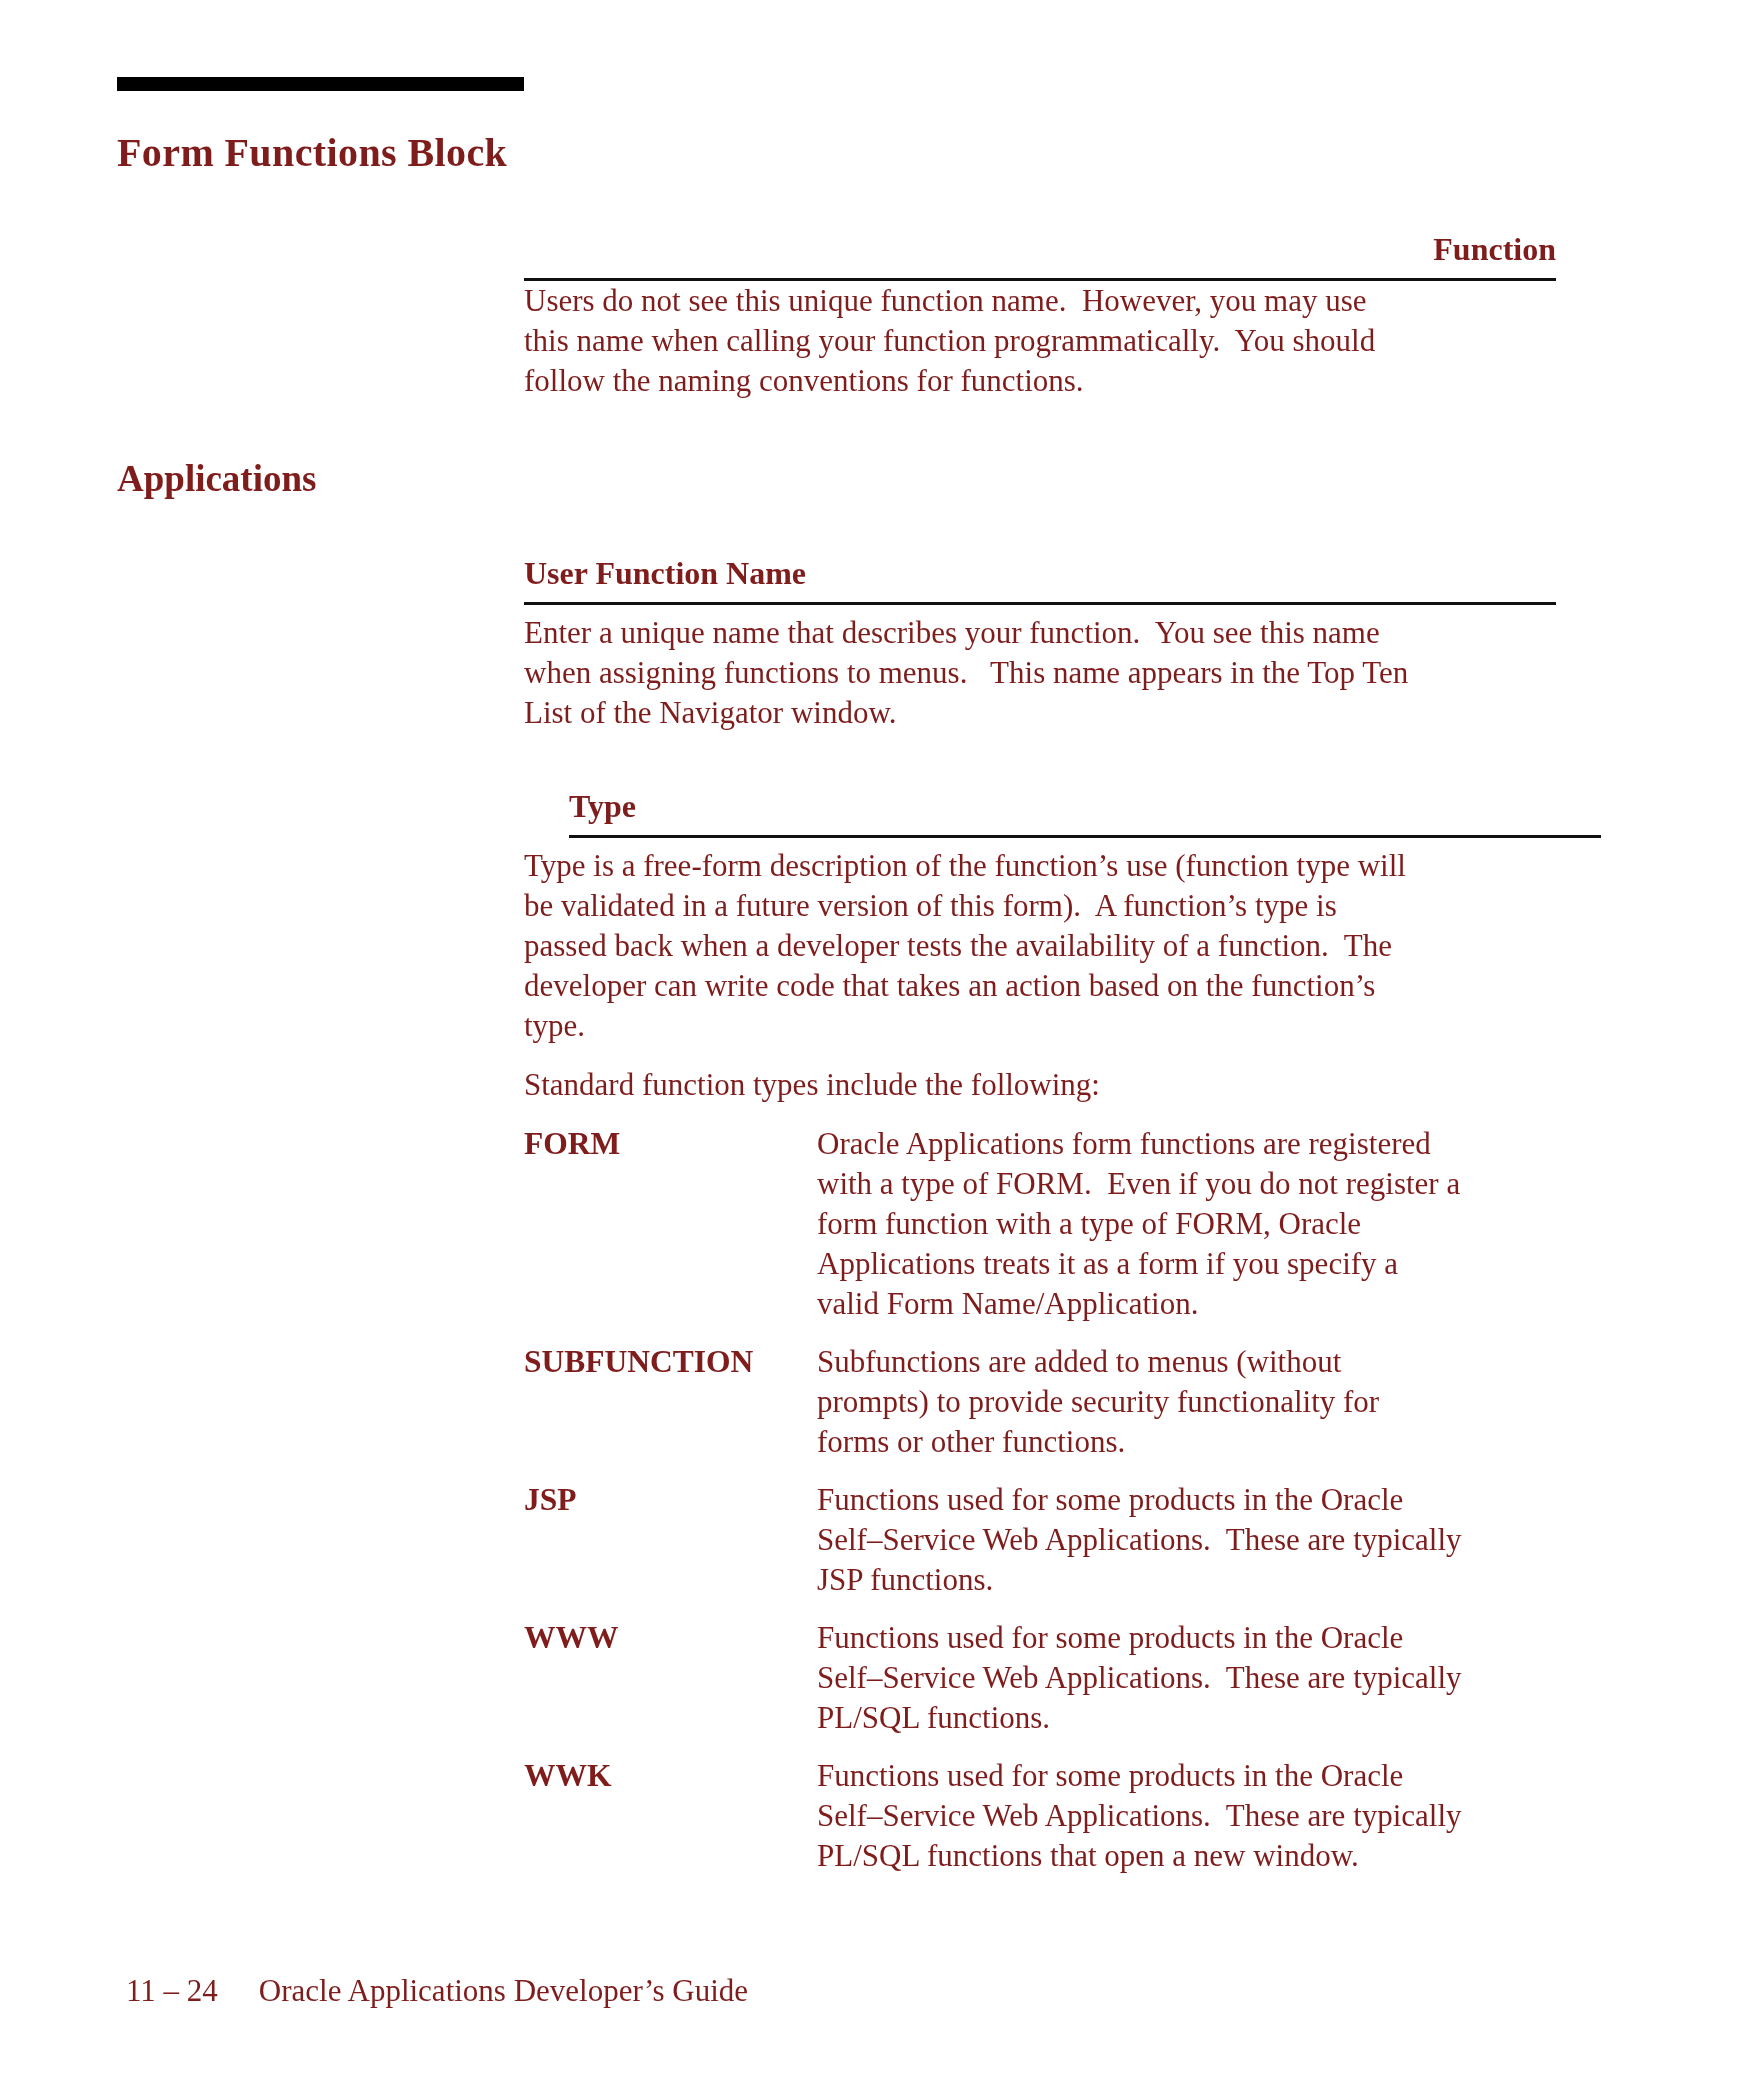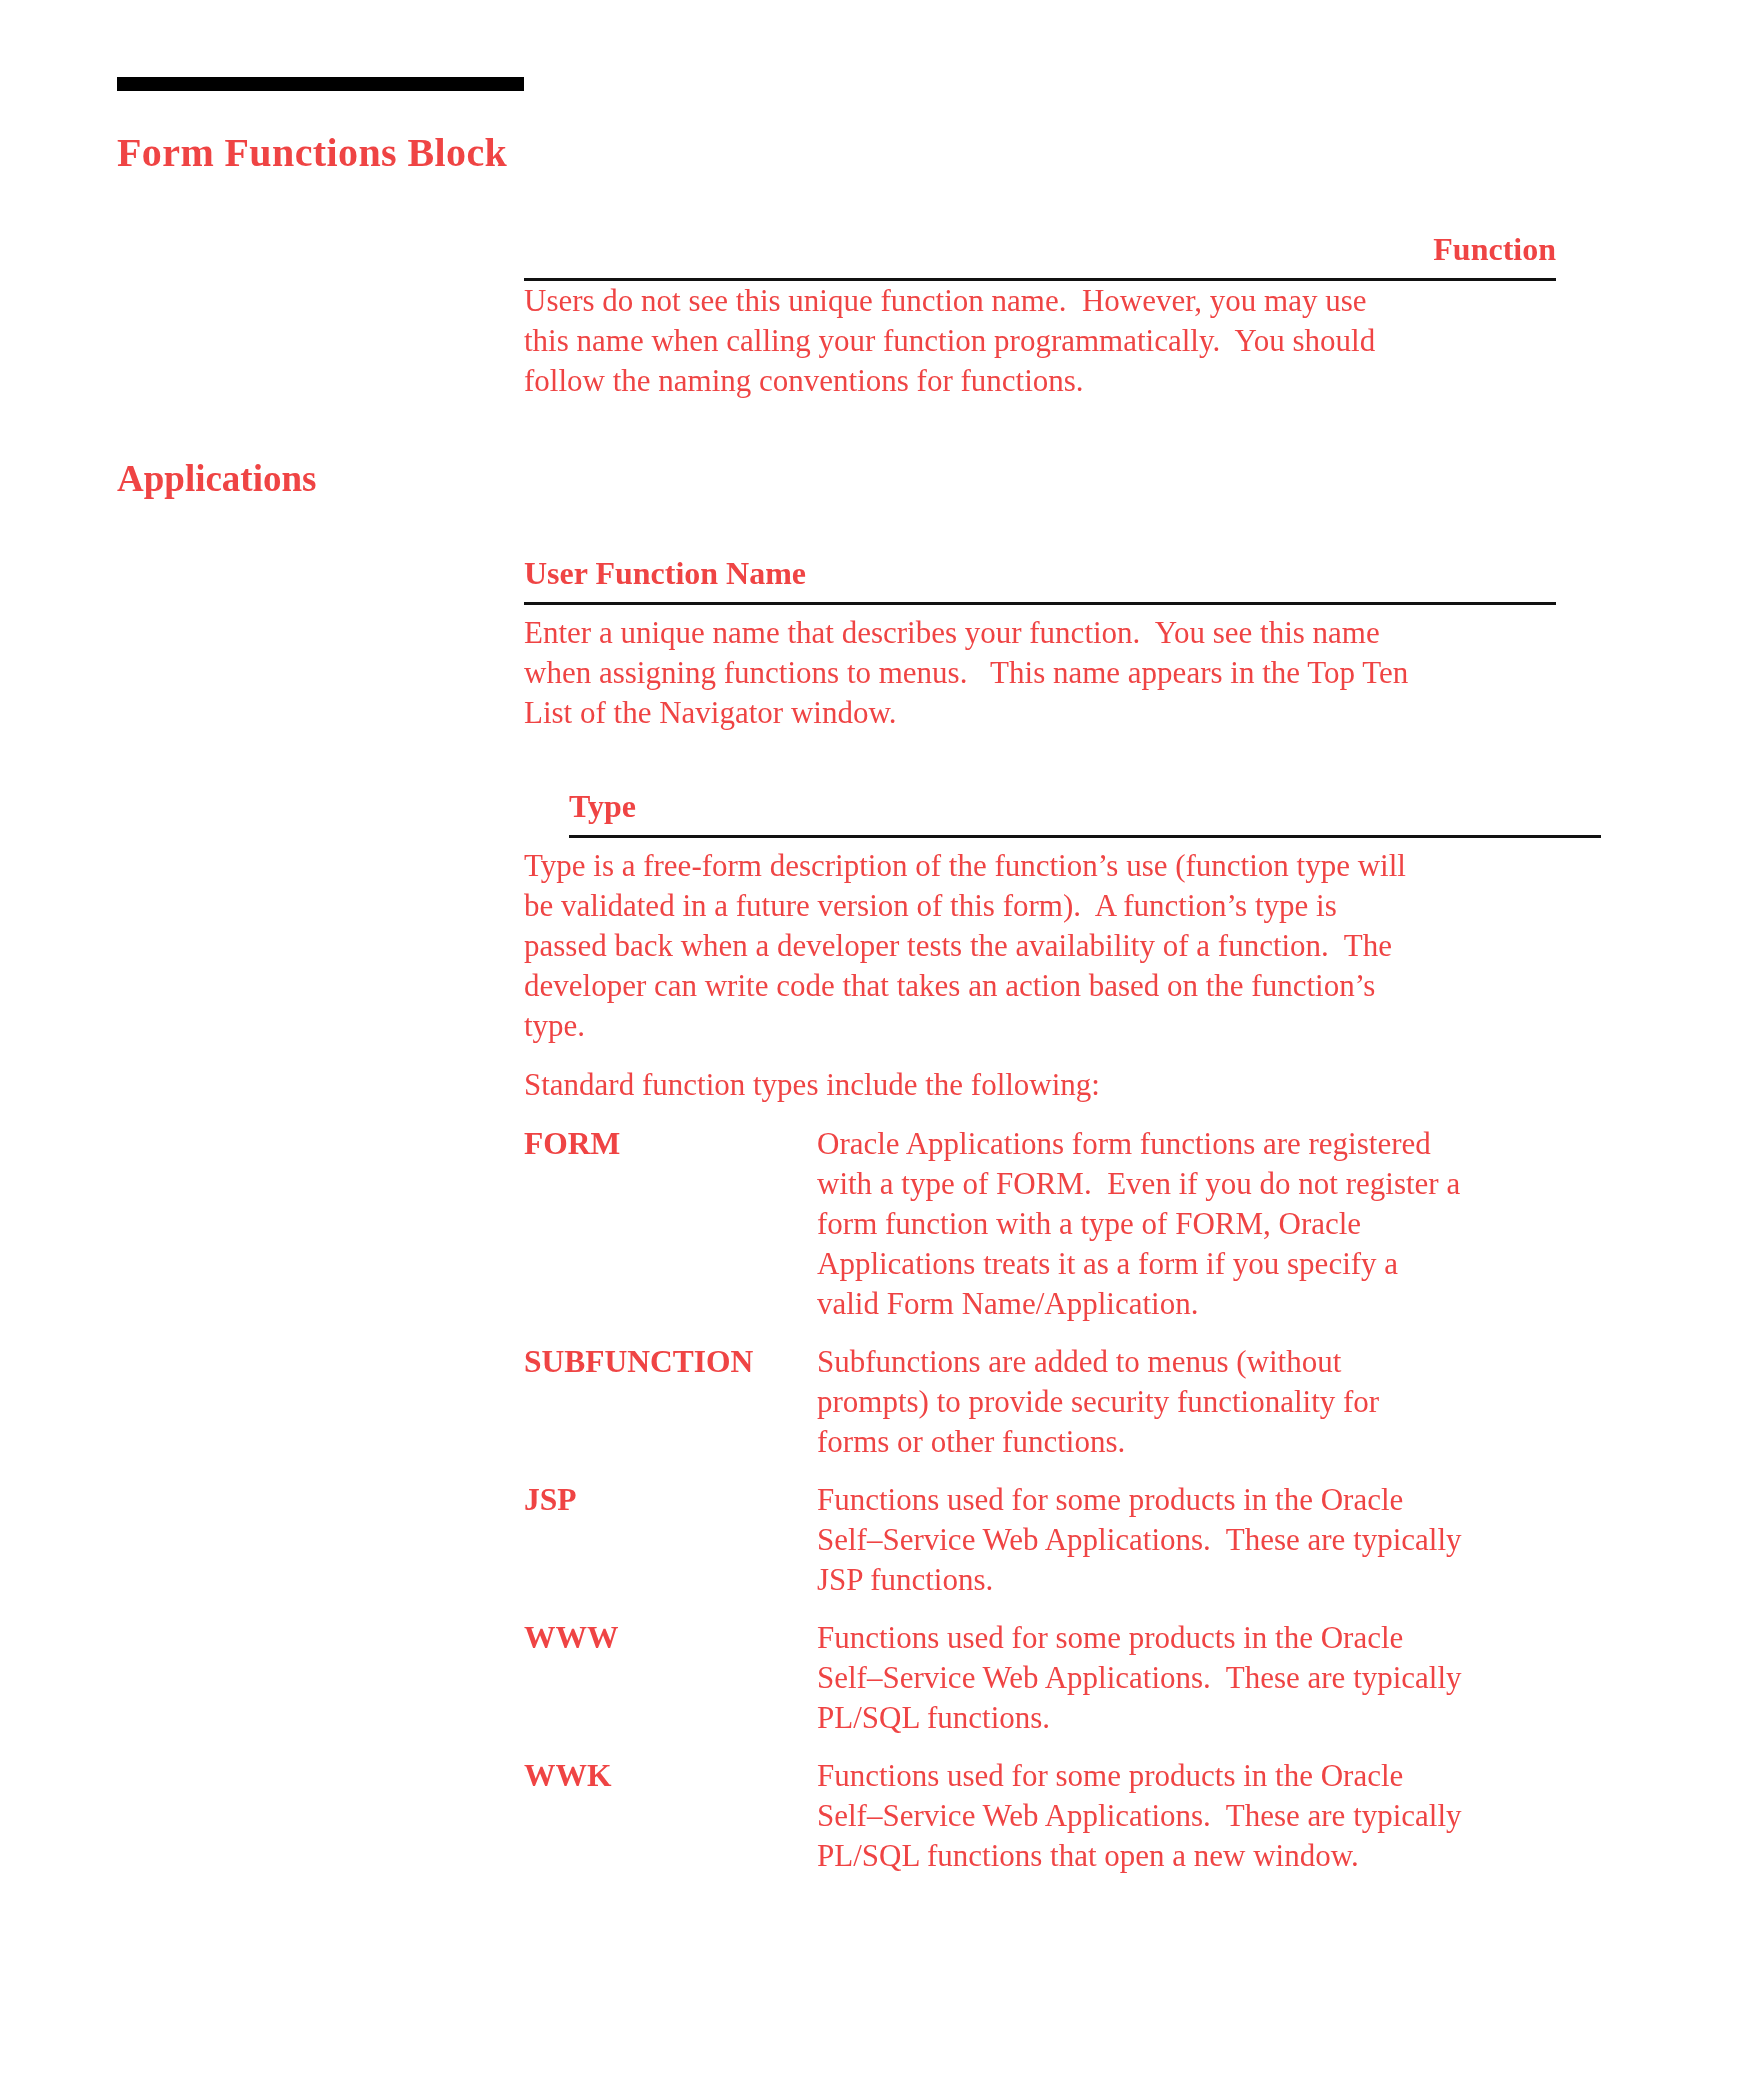--- a/index.html
+++ b/index.html
@@ -1,21 +1,21 @@
 <!DOCTYPE html>
 <html style="font-size:13.6px"><head>
 <meta charset="utf-8">
 <style>
   html, body { margin: 0; padding: 0; background: #ffffff; }
   .page {
     position: relative;
     width: 1744px;
     height: 2094px;
     background: #ffffff;
-    color: #ef4444;
+    color: #7f1d1d;
     font-family: "Liberation Serif", "DejaVu Serif", serif;
     overflow: hidden;
   }
   .title-bar {
     position: absolute;
     left: 117px; top: 77px;
     width: 407px; height: 13.6px;
     background: #000000;
   }
   .page-title {
@@ -137,15 +137,19 @@
 PL/SQL functions.</div>
     </div>
     <div class="def-row">
       <div class="def-term">WWK</div>
       <div class="def-desc">Functions used for some products in the Oracle
 Self–Service Web Applications.  These are typically
 PL/SQL functions that open a new window.</div>
     </div>
   </div>
 
+  <div class="footer">
+    <span>11 – 24</span>
+    <span>Oracle Applications Developer’s Guide</span>
+  </div>
 
 </div>
 
 
 </body></html>

